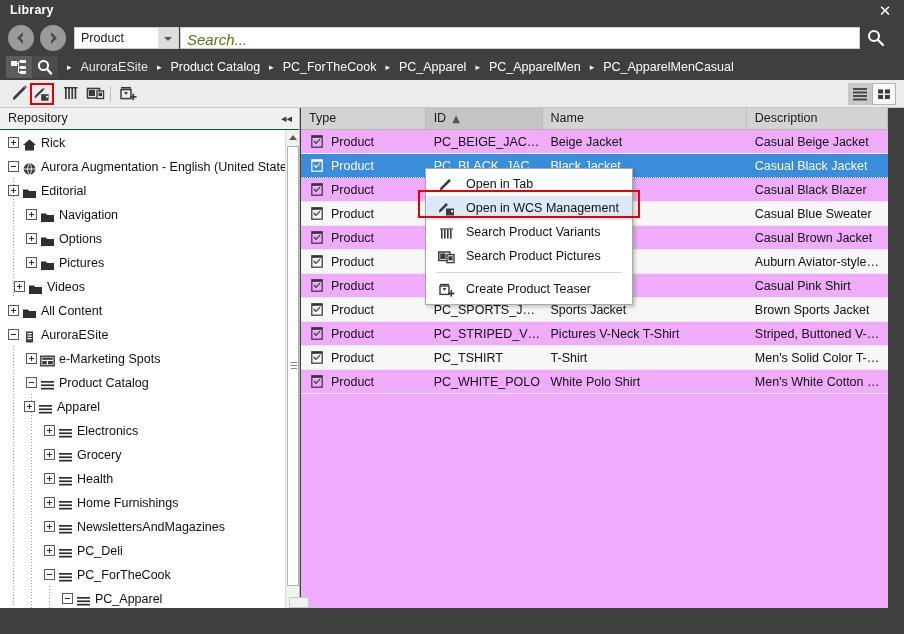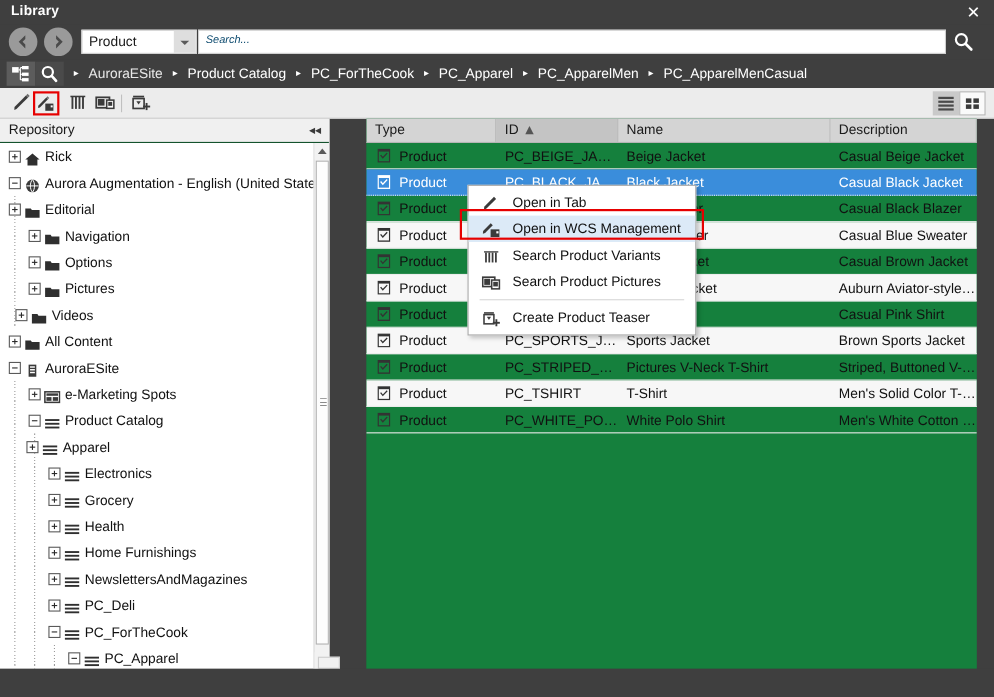--- a/index.html
+++ b/index.html
@@ -56,21 +56,21 @@
   .combo .arrowbox::after{
     content:"";position:absolute;left:6px;top:9px;
     border-left:4px solid transparent;border-right:4px solid transparent;
     border-top:4px solid #5a5a5a;
   }
   .searchfield{
     position:absolute;left:180px;top:5px;width:680px;height:22px;
     background:#ffffff;border:1px solid #cfcfcf;box-sizing:border-box;
   }
   .searchfield .ph{
-    position:absolute;left:6px;top:3px;font-size:10px;color:#0c4a6e;
+    position:absolute;left:6px;top:3px;font-size:15px;color:#4d7c0f;
     font-style:italic;
   }
   .search-go{
     position:absolute;left:862px;top:4px;width:28px;height:24px;cursor:pointer;
   }
 
   
   .crumbbar{
     position:absolute;left:0;top:54px;width:904px;height:26px;
     background:#3f3f3f;
@@ -182,21 +182,21 @@
     background:#fdfdfd;border:1px solid #b0b0b0;box-sizing:border-box;cursor:pointer;
   }
   .tscroll .thumb .grip{
     position:absolute;left:3px;top:50%;margin-top:-4px;width:6px;height:8px;
     background:repeating-linear-gradient(to bottom,#8a8a8a 0 1px,transparent 1px 3px);
   }
 
   
   .tablepanel{
     position:absolute;left:301px;top:108px;right:16px;height:500px;
-    background:#15803d;overflow:hidden;margin-left:32px;
+    background:#f0abfc;overflow:hidden;
   }
   .thead{
     position:absolute;left:0;top:0;right:0;height:22px;
     background:#d4d4d4;border-bottom:1px solid #b5b5b5;box-sizing:border-box;
     display:flex;
   }
   .th{
     position:relative;height:21px;line-height:21px;font-size:12.5px;
     color:#1a1a1a;padding-left:8px;box-sizing:border-box;
     border-right:1px solid #bdbdbd;cursor:pointer;white-space:nowrap;

